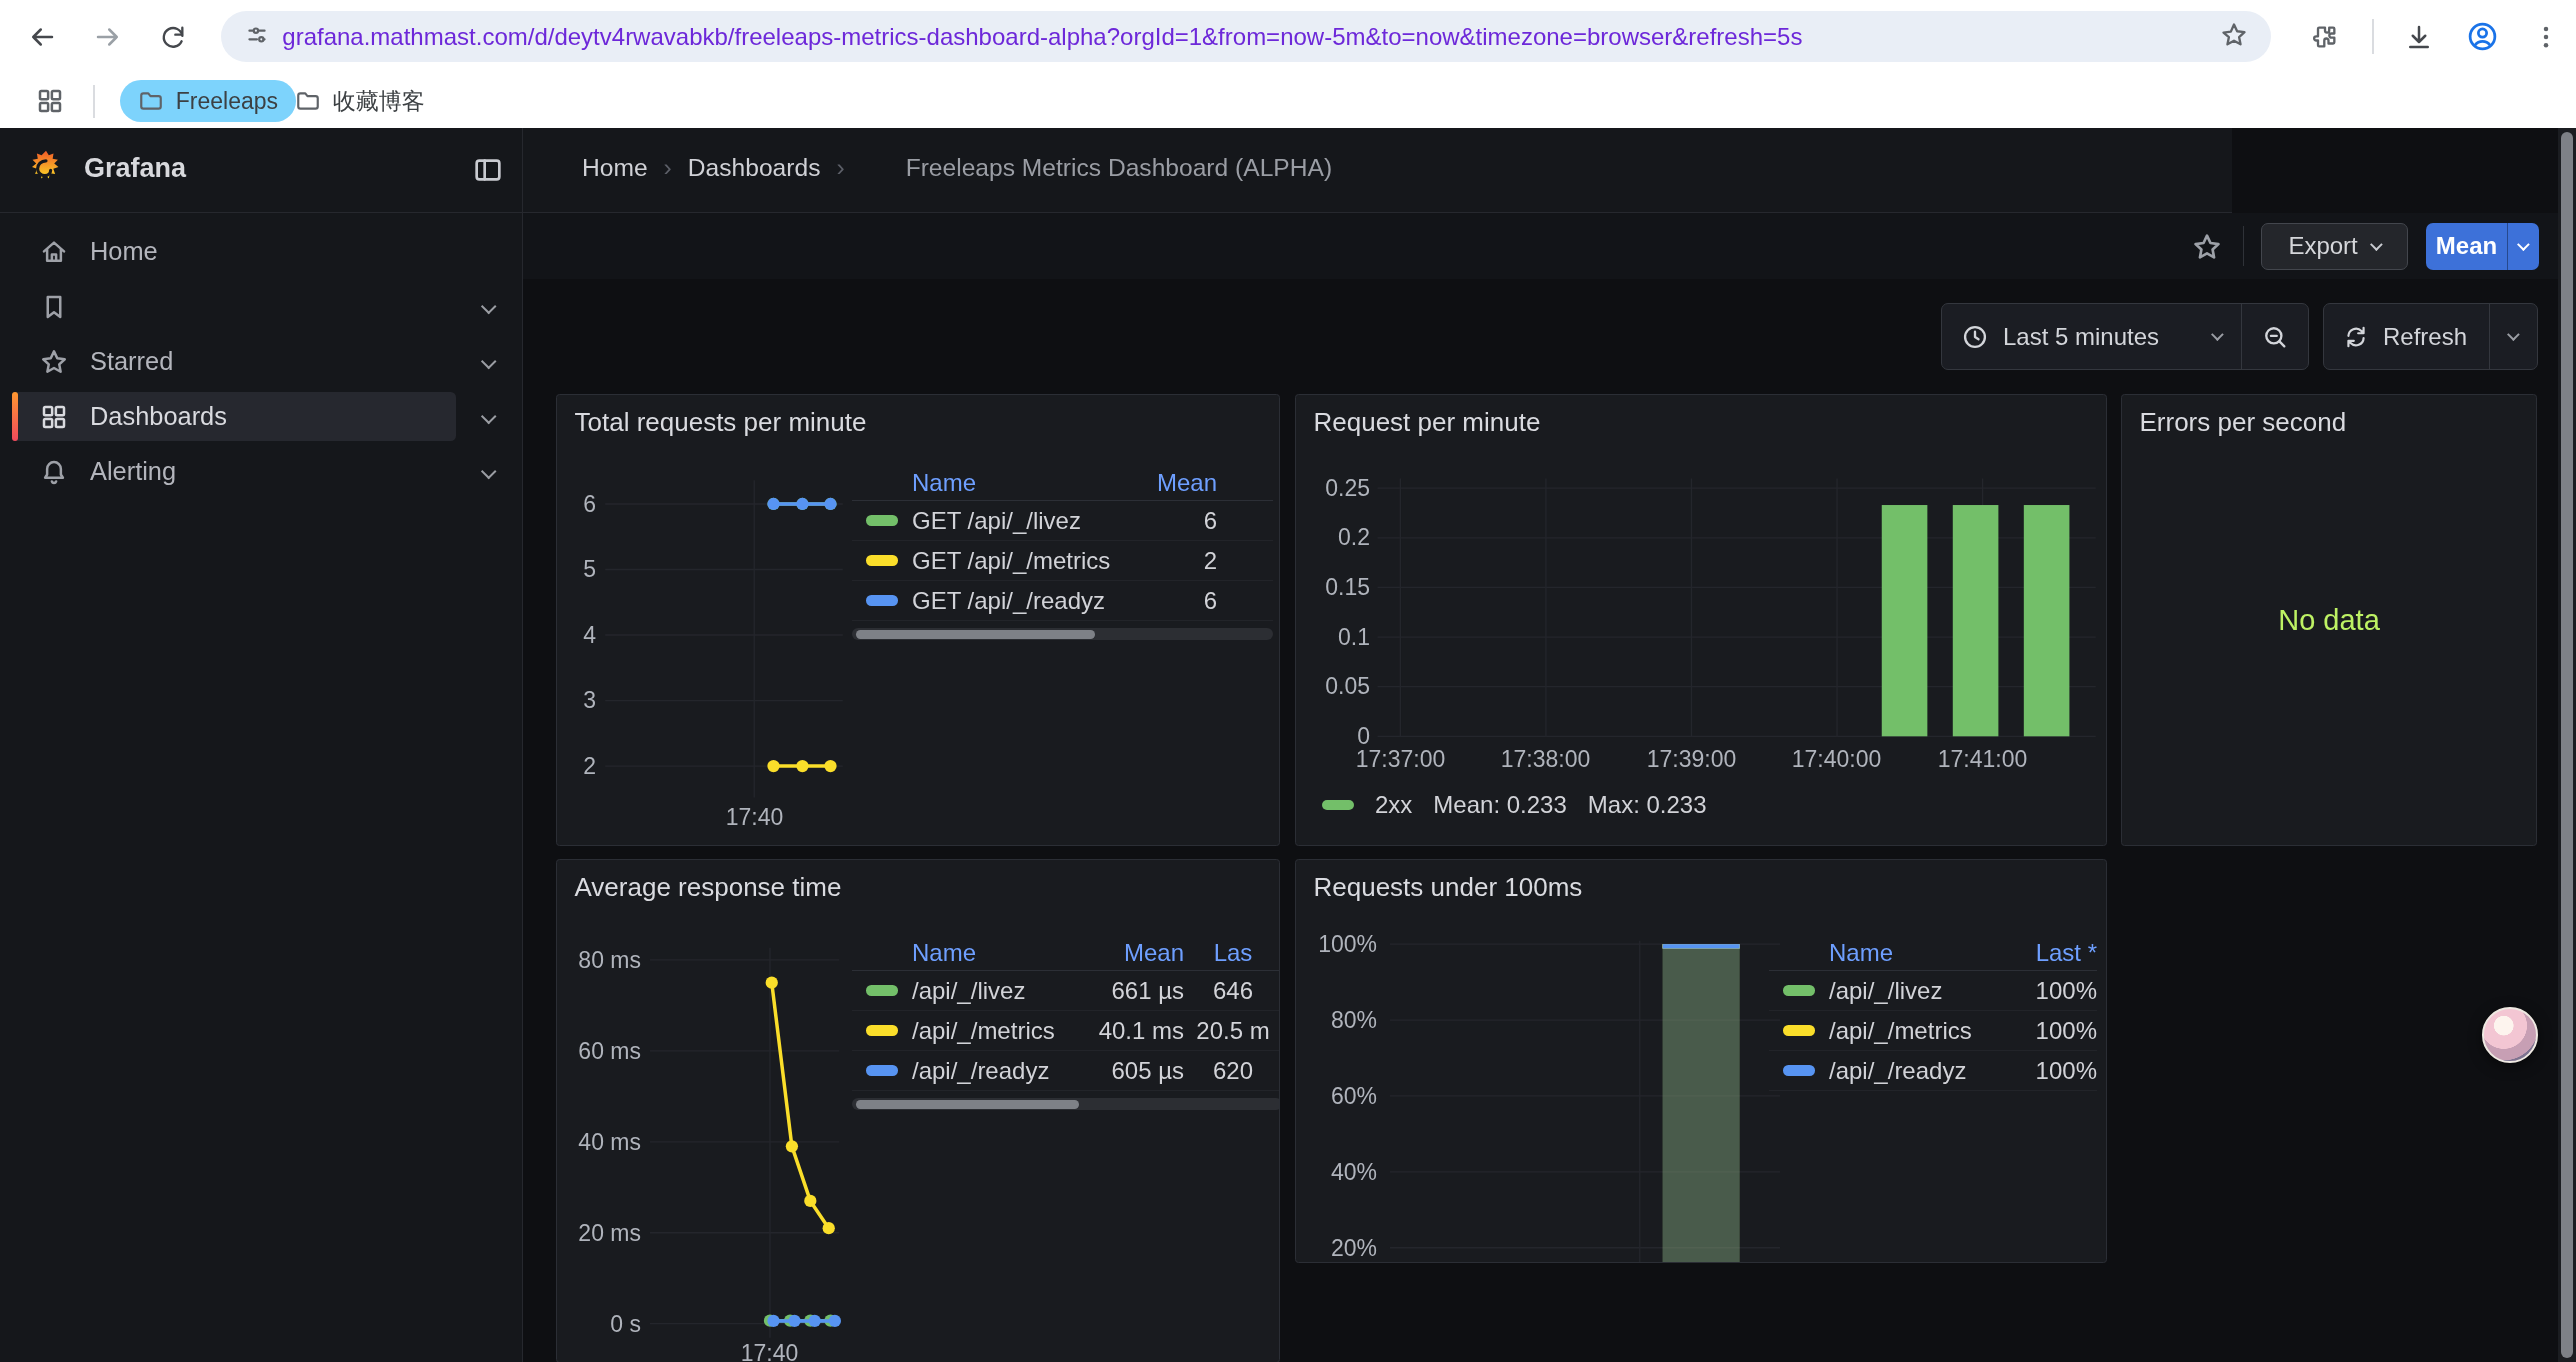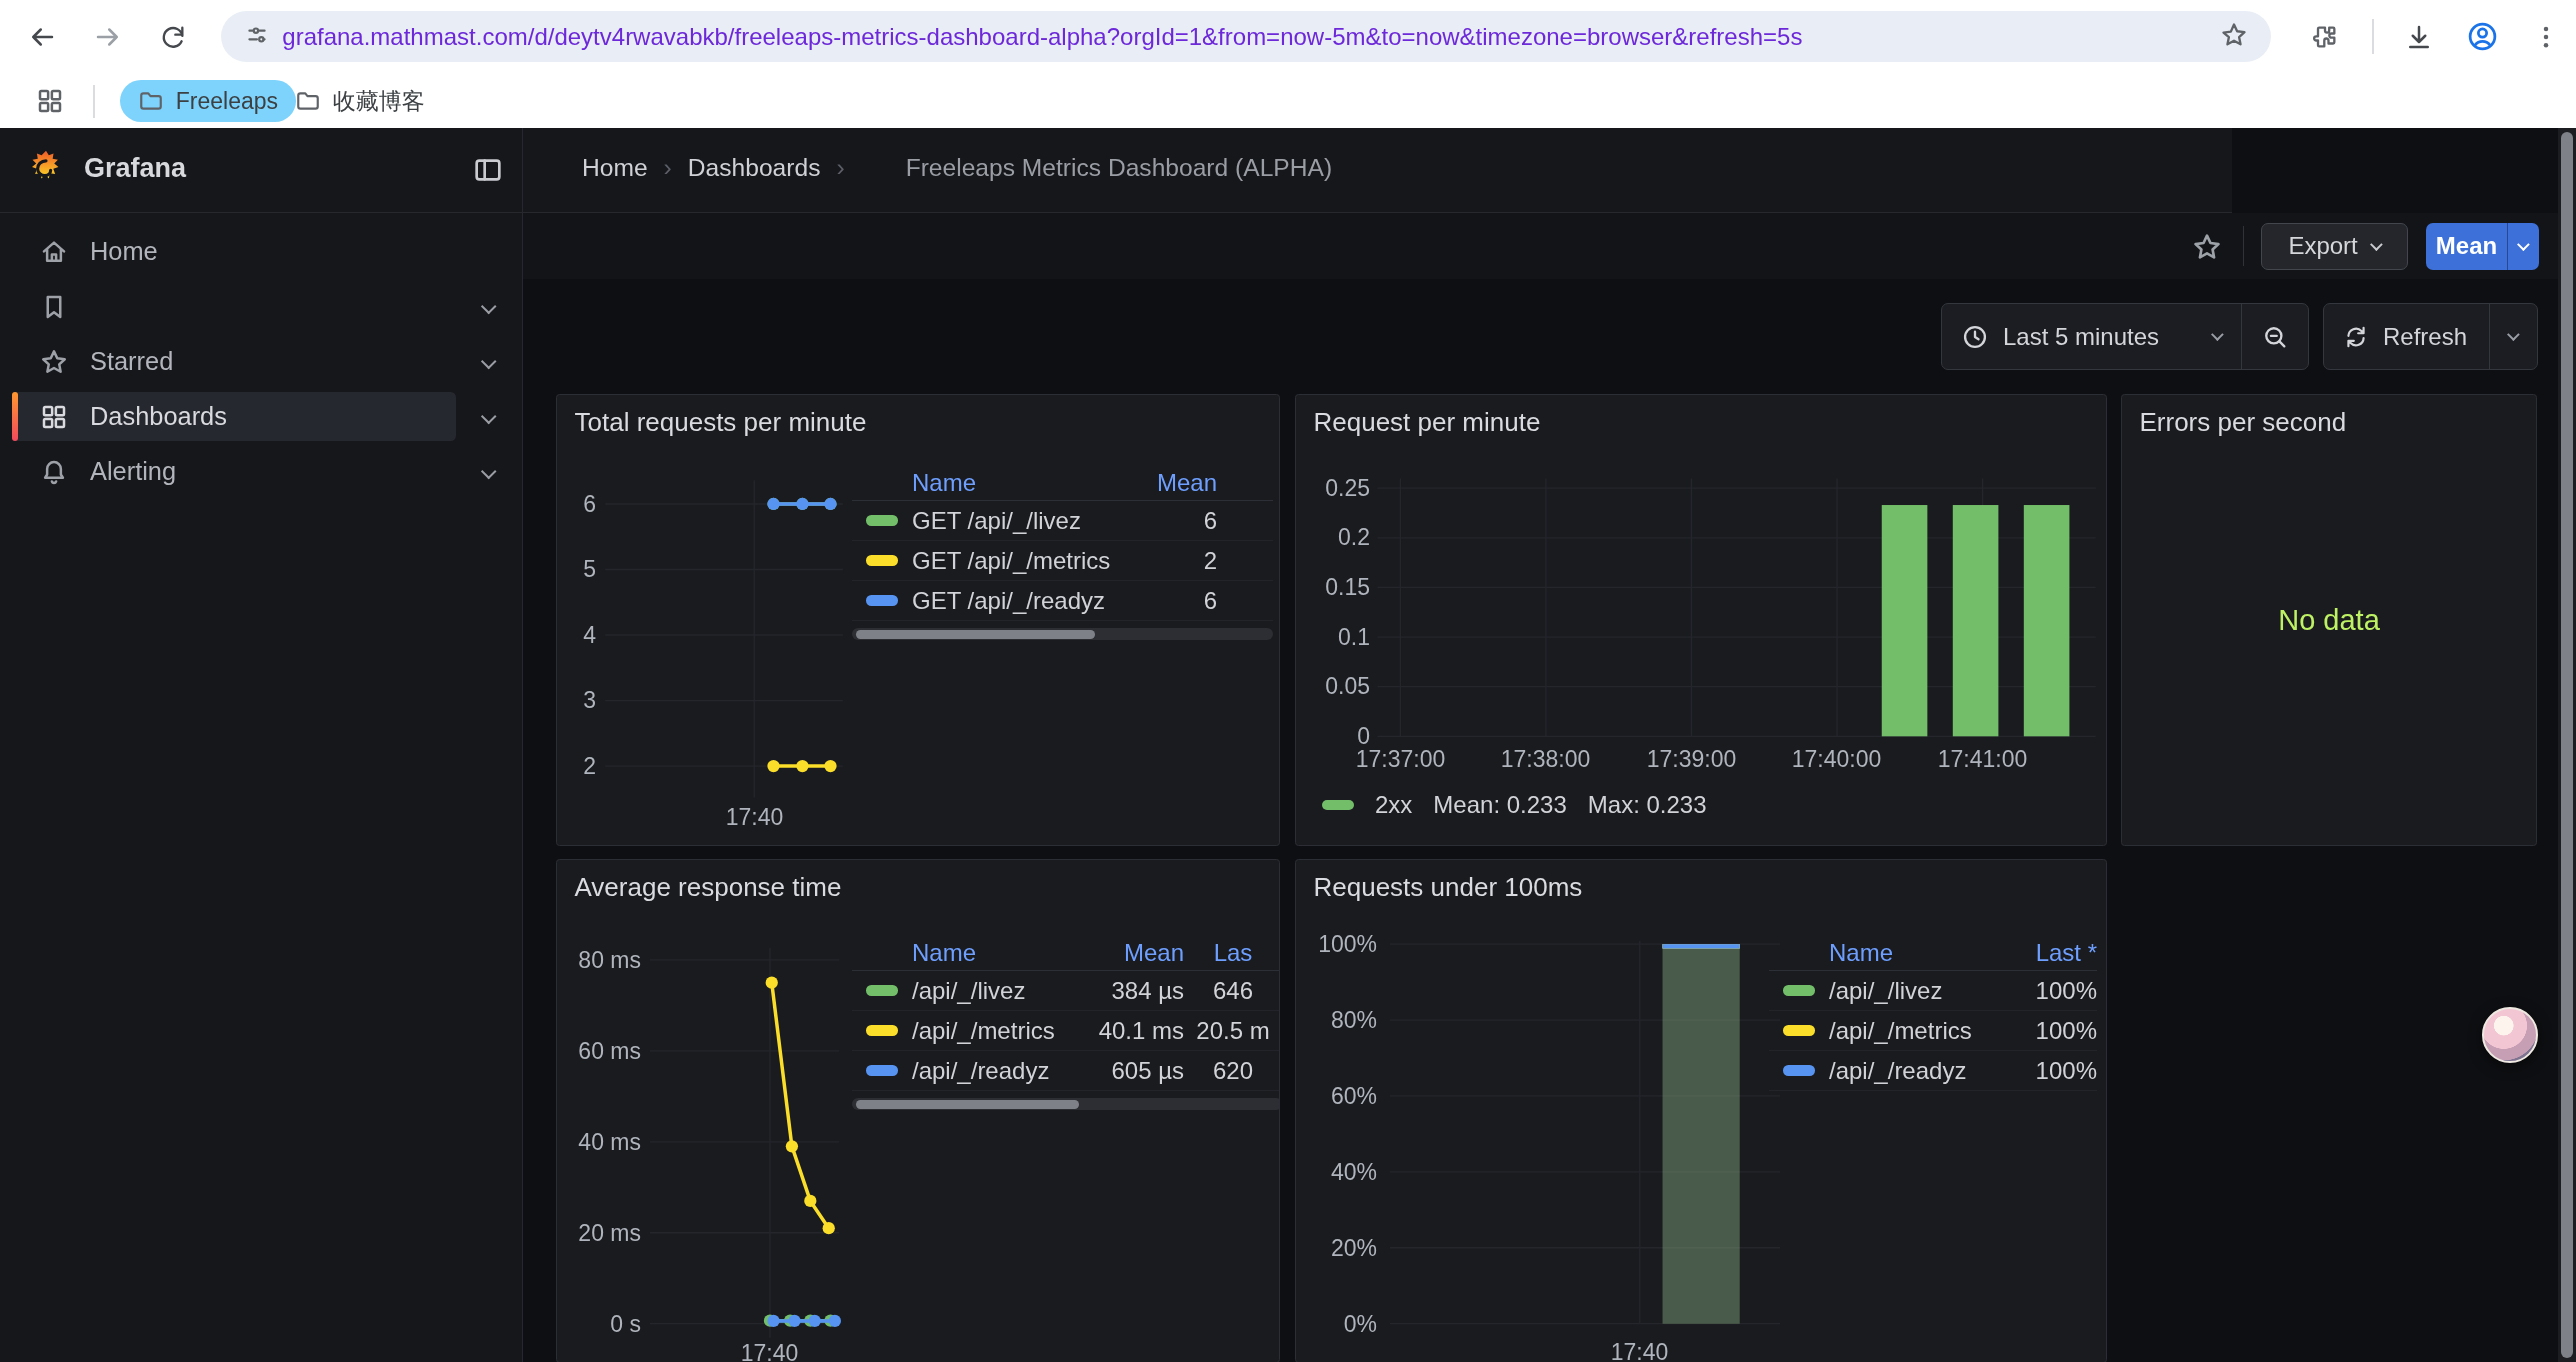--- a/index.html
+++ b/index.html
@@ -435,42 +435,42 @@
           </svg><div class="tick" style="left: 0px; top: 87px; width: 84px; text-align: right;">80 ms</div><div class="tick" style="left: 0px; top: 178px; width: 84px; text-align: right;">60 ms</div><div class="tick" style="left: 0px; top: 269px; width: 84px; text-align: right;">40 ms</div><div class="tick" style="left: 0px; top: 360px; width: 84px; text-align: right;">20 ms</div><div class="tick" style="left: 0px; top: 451px; width: 84px; text-align: right;">0 s</div><div class="tick" style="left: 160px; top: 480px; width: 105px; text-align: center;">17:40</div></div>
       <div class="legend" style="left:295px;top:76px;width:430px">
         <div class="lg-head">
           <span class="lg-name-h">Name</span>
           <span class="v110">Mean</span>
           <span class="v112">Las</span>
         </div>
         <div class="lg-row">
             <span class="pill" style="background: rgb(115, 191, 105);"></span>
             <span class="lg-name">/api/_/livez</span>
-            <span class="v110">384 µs</span>
+            <span class="v110">661 µs</span>
             <span class="v112">646</span>
           </div>
         <div class="lg-row">
             <span class="pill" style="background: rgb(250, 222, 42);"></span>
             <span class="lg-name">/api/_/metrics</span>
             <span class="v110">40.1 ms</span>
             <span class="v112">20.5 m</span>
           </div>
         <div class="lg-row">
             <span class="pill" style="background: rgb(87, 148, 242);"></span>
             <span class="lg-name">/api/_/readyz</span>
             <span class="v110">605 µs</span>
             <span class="v112">620</span>
           </div>
         <div class="lg-scroll">
             <div class="lg-thumb" style="width:52%"></div>
           </div>
       </div>
     </div>
 
-    <div class="panel" style="left:772px;top:580px;width:812px;height:504px">
+    <div class="panel" style="left:772px;top:580px;width:812px;height:404px">
       <h2>Requests under 100ms</h2>
       <div class="chart" id="p5-chart"><svg width="812" height="504" viewBox="0 0 926 575">
             <line x1="107" y1="96" x2="552" y2="96" stroke="#24262c" stroke-width="1.5"></line>
             <line x1="107" y1="182.59999999999997" x2="552" y2="182.59999999999997" stroke="#24262c" stroke-width="1.5"></line>
             <line x1="107" y1="269.2" x2="552" y2="269.2" stroke="#24262c" stroke-width="1.5"></line>
             <line x1="107" y1="355.79999999999995" x2="552" y2="355.79999999999995" stroke="#24262c" stroke-width="1.5"></line>
             <line x1="107" y1="442.4" x2="552" y2="442.4" stroke="#24262c" stroke-width="1.5"></line>
             <line x1="107" y1="529" x2="552" y2="529" stroke="#24262c" stroke-width="1.5"></line>
             <line x1="392" y1="92" x2="392" y2="529" stroke="#24262c" stroke-width="1.5"></line>
             <rect x="418" y="96" width="88" height="433" fill="#73bf69" fill-opacity="0.16"></rect>

